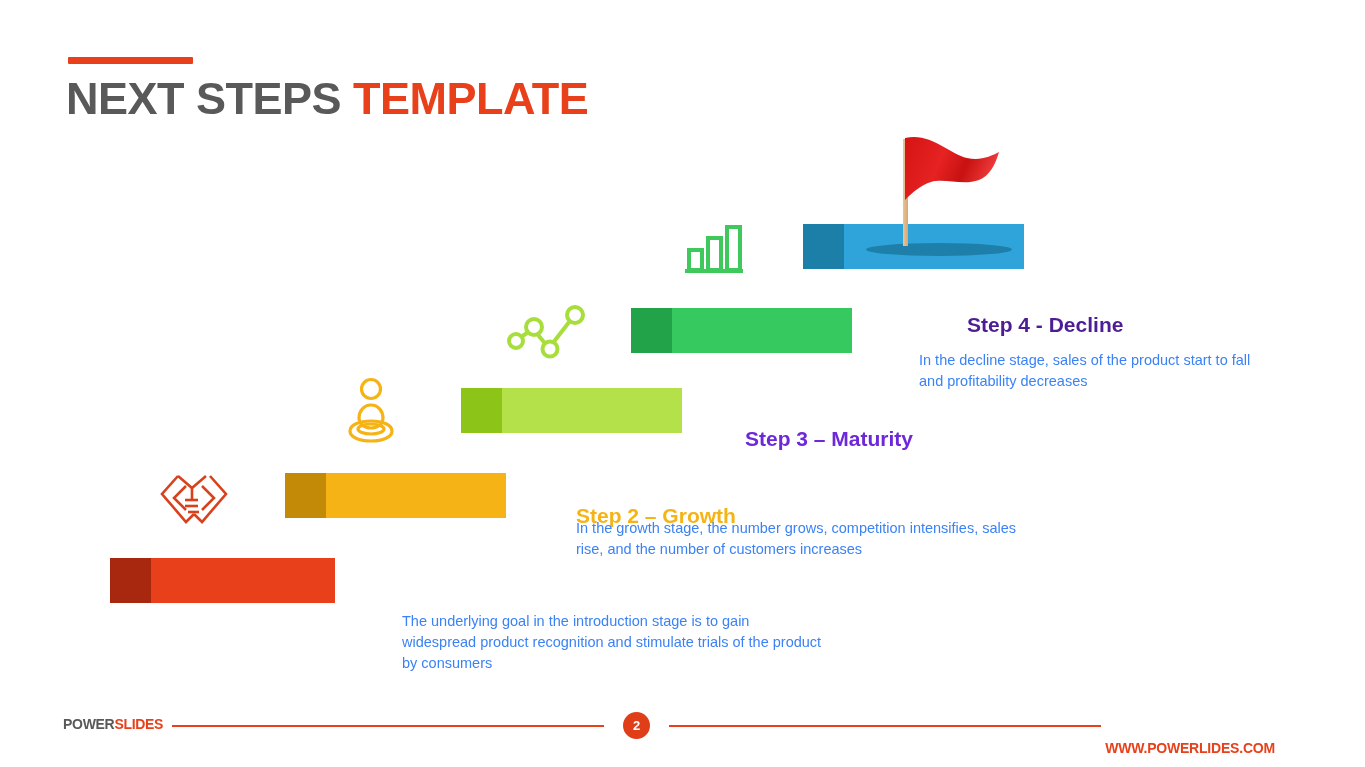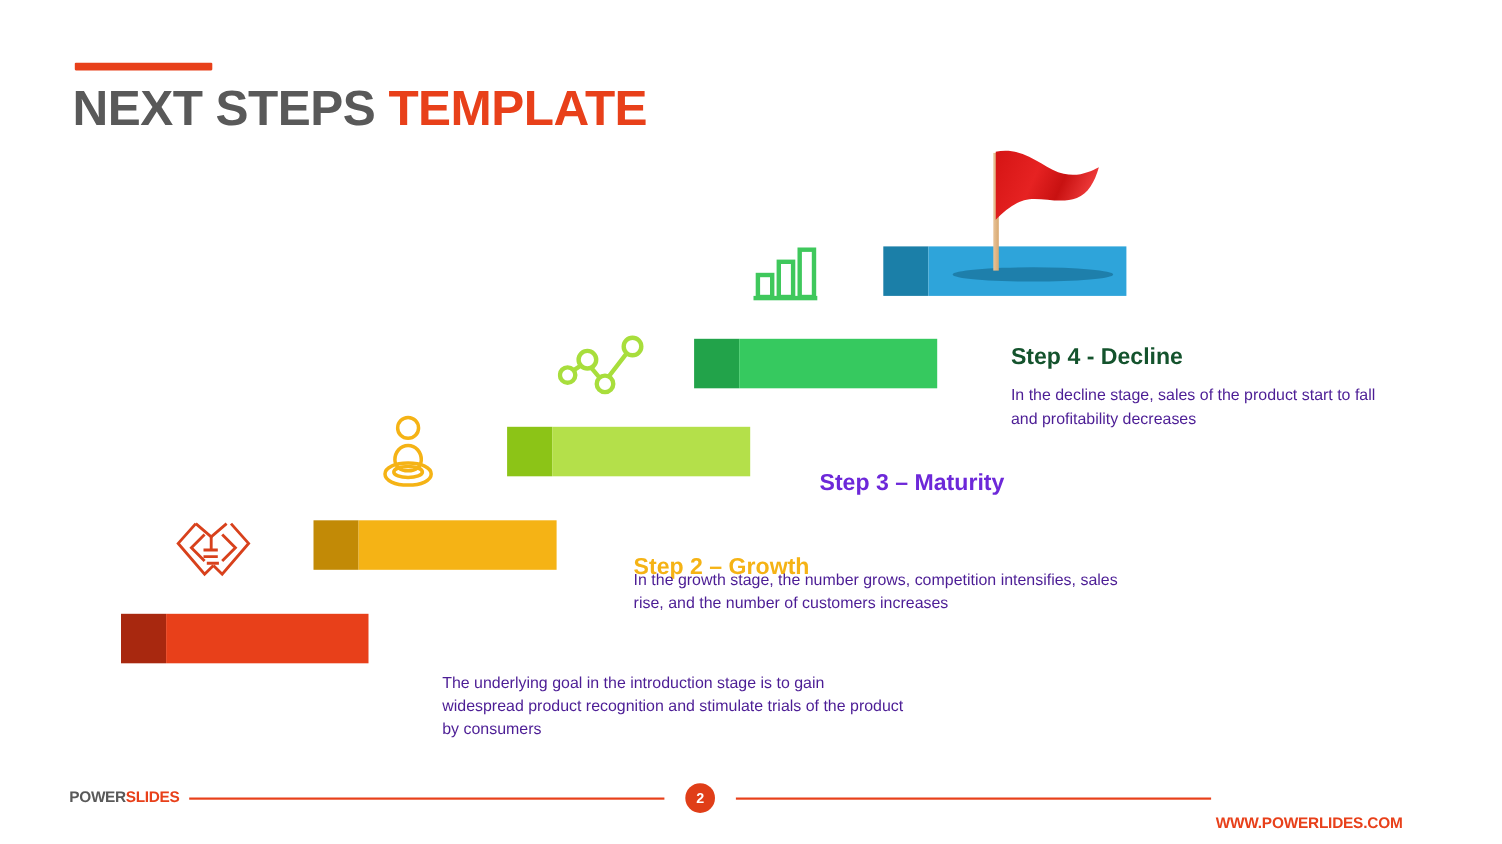--- a/index.html
+++ b/index.html
@@ -25,21 +25,21 @@
 
   
   .bar { position: absolute; height: 45px; }
   .bar .cap { position: absolute; left: 0; top: 0; bottom: 0; width: 41px; }
   .bar .body { position: absolute; top: 0; bottom: 0; right: 0; left: 41px; }
 
   .step-head {
     position: absolute; font-size: 21px; font-weight: bold; white-space: nowrap;
   }
   .step-body {
-    position: absolute; font-size: 14.5px; color: #4c1d95; line-height: 1.46;
+    position: absolute; font-size: 14.5px; color: #3b82f6; line-height: 1.46;
   }
 
   
   .bar-1 { left: 110px; top: 558px; width: 225px; }
   .head-1 { left: 402px; top: 574px; color: #E8401A; }
   .body-1 { left: 402px; top: 611px; width: 420px; }
   .icon-1 { position: absolute; left: 158px; top: 470px; width: 72px; height: 60px; }
 
   
   .bar-2 { left: 285px; top: 473px; width: 221px; }
@@ -48,21 +48,21 @@
   .icon-2 { position: absolute; left: 340px; top: 377px; width: 62px; height: 68px; }
 
   
   .bar-3 { left: 461px; top: 388px; width: 221px; }
   .head-3 { left: 745px; top: 399px; color: #6d28d9; margin-top: 28px; }
   .body-3 { left: 745px; top: 437px; width: 470px; }
   .icon-3 { position: absolute; left: 507px; top: 303px; width: 80px; height: 56px; }
 
   
   .bar-4 { left: 631px; top: 308px; width: 221px; }
-  .head-4 { left: 919px; top: 313px; color: #14532d; }
+  .head-4 { left: 967px; top: 313px; color: #4c1d95; }
   .body-4 { left: 919px; top: 350px; width: 350px; }
   .icon-4 { position: absolute; left: 683px; top: 224px; width: 62px; height: 52px; }
 
   
   .flag-bar { position: absolute; left: 803px; top: 224px; width: 221px; height: 45px; }
   .flag-bar .cap { position: absolute; left: 0; top: 0; bottom: 0; width: 41px; background: #1B7FA8; }
   .flag-bar .body { position: absolute; left: 41px; right: 0; top: 0; bottom: 0; background: #2EA4DA; }
   .flag-shadow {
     position: absolute; left: 866px; top: 243px;
     width: 146px; height: 13px; border-radius: 50%;

